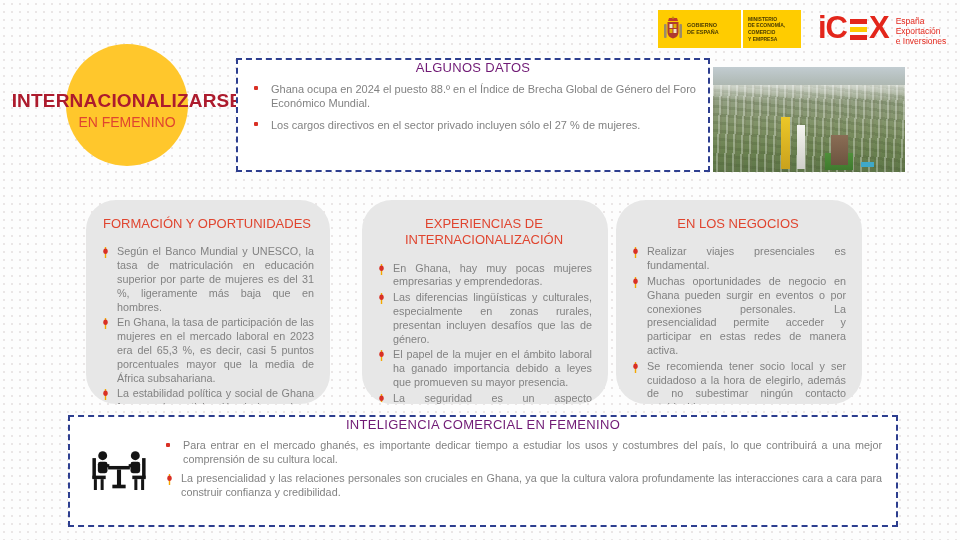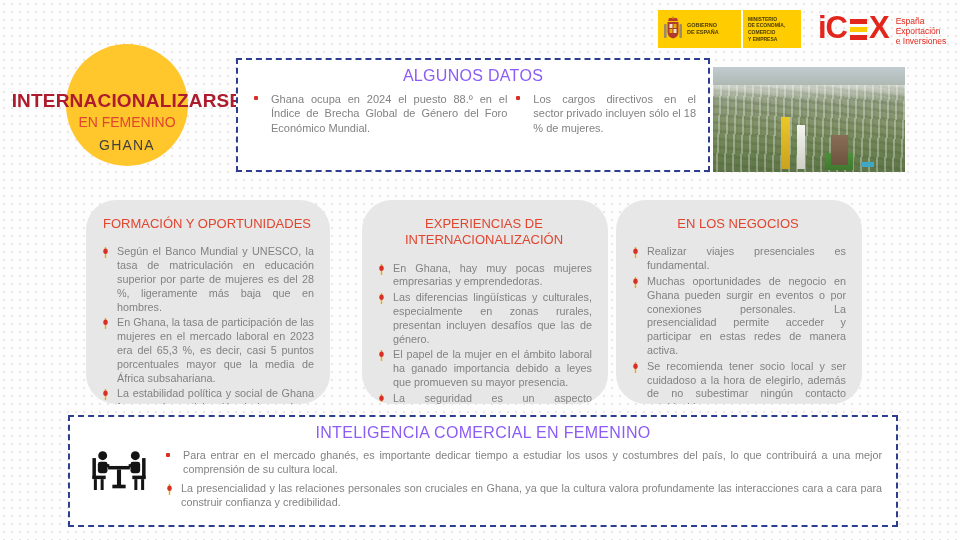--- a/index.html
+++ b/index.html
@@ -26,22 +26,22 @@
   
   .icex{left:818px;top:15px;display:flex;align-items:flex-start;}
   .icex-letters{display:flex;align-items:flex-end;color:#E3261B;font-weight:700;font-size:31px;line-height:26px;letter-spacing:-1px;}
   .icex-e{width:17px;height:21px;display:flex;flex-direction:column;justify-content:space-between;margin:0 2px 1px 3px;}
   .icex-e i{display:block;height:5.4px;background:#E3261B;}
   .icex-e i.mid{background:#FFCC00;}
   .icex-tagline{margin-left:7px;color:#E3261B;font-size:8.5px;line-height:1.2;margin-top:1px;}
   
   .dash-box{border:2px dashed #2D3E8F;background:#fff;box-sizing:border-box;}
   .datos{left:236px;top:58px;width:474px;height:114px;}
-  .box-title{text-align:center;color:#8b5cf6;font-size:16px;letter-spacing:.3px;margin-top:7px;}
-  .datos-list{margin:7px 12px 0 14px;display:flex;gap:7px;}
+  .box-title{text-align:center;color:#701a75;font-size:13px;letter-spacing:.3px;}
+  .datos-list{margin:7px 12px 0 14px;display:flex;flex-direction:column;gap:7px;}
   .row{display:flex;}
   .dot-bullet{flex:none;width:4px;height:4px;background:#D93025;border-radius:1px;margin:4px 13px 0 2px;}
   .body-text{flex:1;font-size:11px;color:#828282;line-height:1.3;text-align:justify;}
   
   .photo{left:713px;top:67px;width:192px;height:105px;
     background:
       linear-gradient(180deg,#ecc728,#caa21e) no-repeat 68px 50px / 9px 52px,
       linear-gradient(180deg,#f5f5f0,#cfcfc8) no-repeat 84px 58px / 8px 44px,
       linear-gradient(180deg,#8a6d55,#6d5440) no-repeat 118px 68px / 17px 30px,
       linear-gradient(180deg,#4f8f3a,#3f7a2e) no-repeat 112px 86px / 28px 17px,
@@ -69,21 +69,20 @@
 </style>
 </head>
 <body>
 
 <div class="stage">
 
   <div class="abs circle"></div>
   <div class="abs title-block">
     <div class="t1">INTERNACIONALIZARSE</div>
     <div class="t2">EN FEMENINO</div>
-    <div class="t3">GHANA</div>
   </div>
 
   <div class="abs gov">
     <div class="gov-left">
       <svg width="20" height="27" viewBox="0 0 20 27">
         <rect x="1" y="8" width="2.6" height="14" rx="1" fill="#9a8b6a"></rect>
         <rect x="16.4" y="8" width="2.6" height="14" rx="1" fill="#9a8b6a"></rect>
         <path d="M6 2 h8 l1 3 h-10 z" fill="#c0392b"></path>
         <circle cx="10" cy="1.6" r="1.2" fill="#c59a00"></circle>
         <path d="M4.5 6 h11 v10 q0 5 -5.5 6.5 q-5.5 -1.5 -5.5 -6.5 z" fill="#b03a2e"></path>
@@ -121,36 +120,36 @@
 
   <div class="abs dash-box datos">
     <div class="box-title">ALGUNOS DATOS</div>
     <div class="datos-list">
       <div class="row">
         <span class="dot-bullet"></span>
         <div class="body-text">Ghana ocupa en 2024 el puesto 88.º en el Índice de Brecha Global de Género del Foro Económico Mundial.</div>
       </div>
       <div class="row">
         <span class="dot-bullet"></span>
-        <div class="body-text">Los cargos directivos en el sector privado incluyen sólo el 18 % de mujeres.</div>
+        <div class="body-text">Los cargos directivos en el sector privado incluyen sólo el 27 % de mujeres.</div>
       </div>
     </div>
   </div>
 
   <div class="abs photo"></div>
 
   <div class="abs card card1">
     <div class="card-title">FORMACIÓN Y OPORTUNIDADES</div>
     <div class="card-list">
       <div class="row">
         <svg class="pin" width="5" height="11" viewBox="0 0 5 11">
             <rect x="1.8" y="0" width="1.4" height="11" fill="#F5A800"></rect>
             <ellipse cx="2.5" cy="4.3" rx="2.2" ry="2.7" fill="#D93025"></ellipse>
           </svg>
-        <div class="card-text">Según el Banco Mundial y UNESCO, la tasa de matriculación en educación superior por parte de mujeres es del 28 %, ligeramente más baja que en hombres.</div>
+        <div class="card-text">Según el Banco Mundial y UNESCO, la tasa de matriculación en educación superior por parte de mujeres es del 31 %, ligeramente más baja que en hombres.</div>
       </div>
       <div class="row">
         <svg class="pin" width="5" height="11" viewBox="0 0 5 11">
             <rect x="1.8" y="0" width="1.4" height="11" fill="#F5A800"></rect>
             <ellipse cx="2.5" cy="4.3" rx="2.2" ry="2.7" fill="#D93025"></ellipse>
           </svg>
         <div class="card-text">En Ghana, la tasa de participación de las mujeres en el mercado laboral en 2023 era del 65,3 %, es decir, casi 5 puntos porcentuales mayor que la media de África subsahariana.</div>
       </div>
       <div class="row">
         <svg class="pin" width="5" height="11" viewBox="0 0 5 11">

